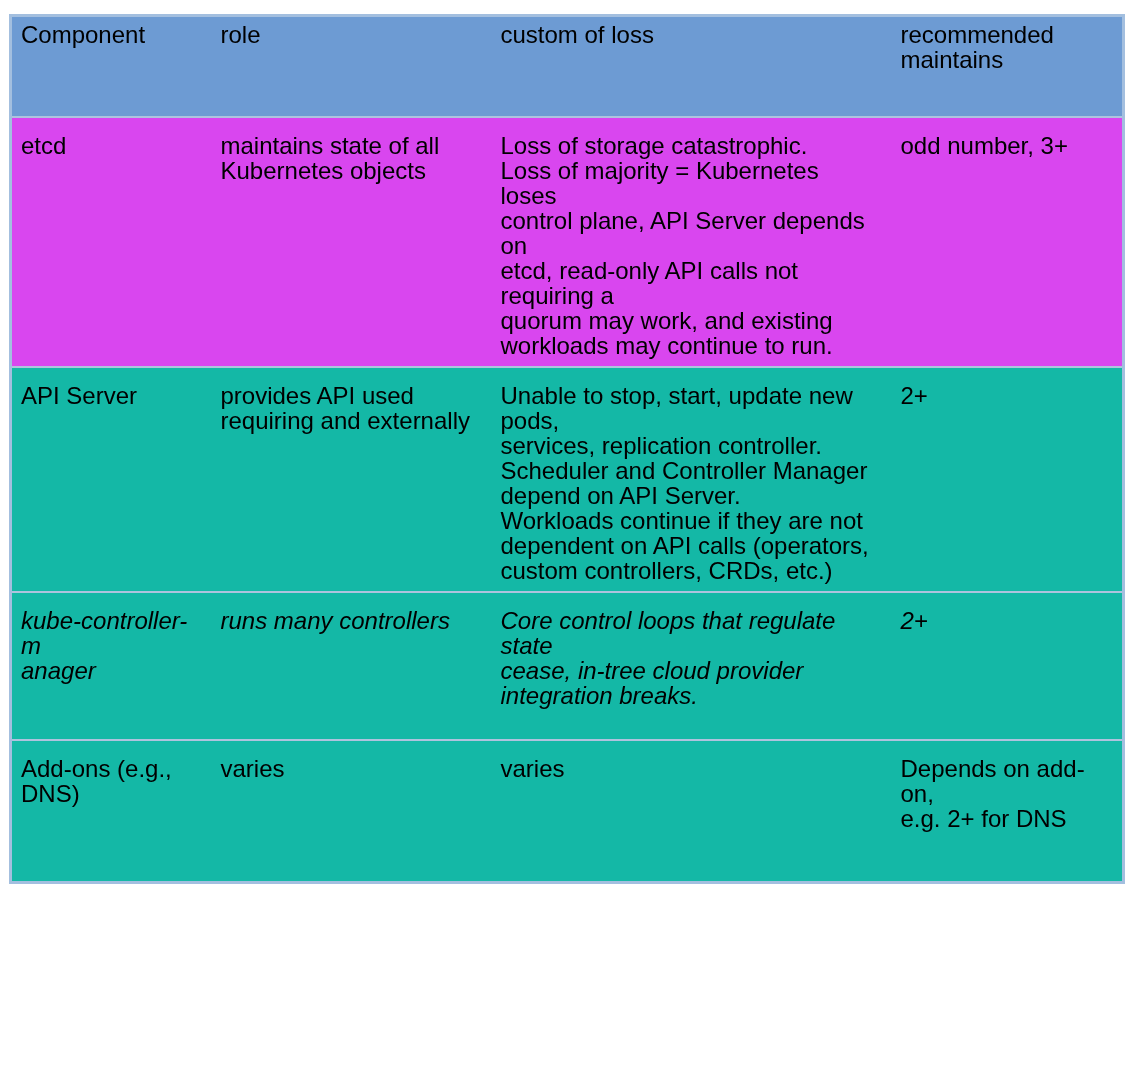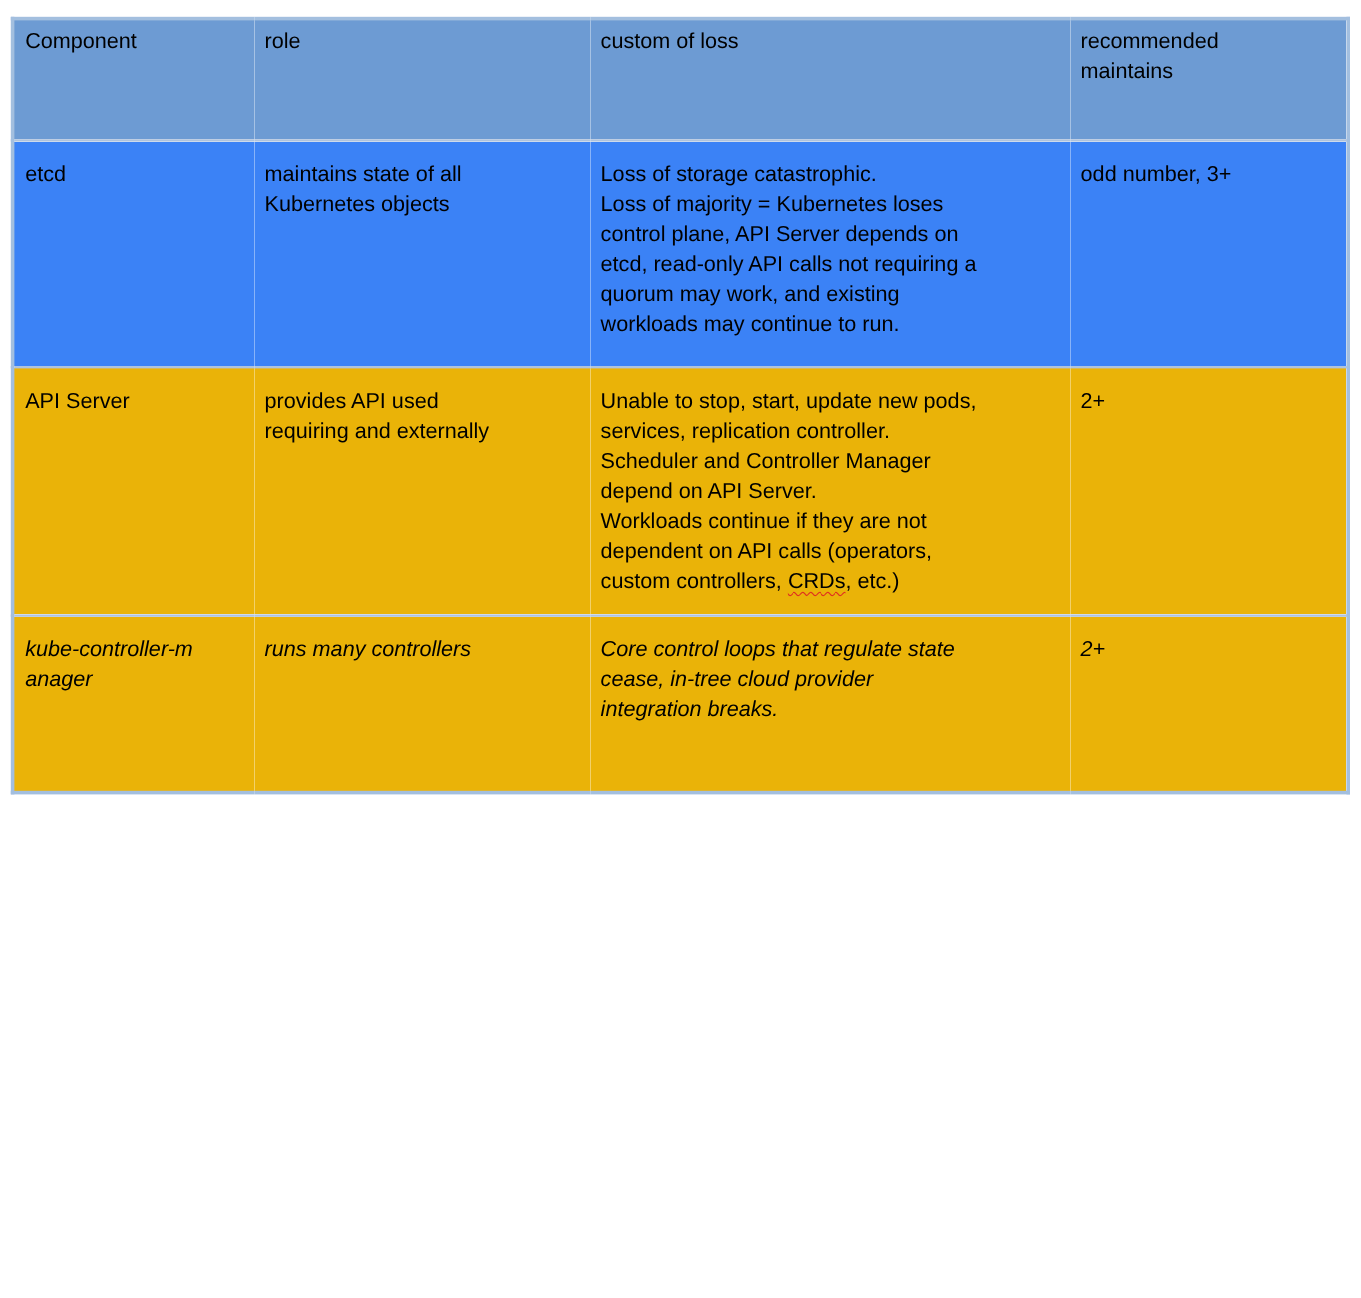--- a/index.html
+++ b/index.html
@@ -18,49 +18,48 @@
     overflow: hidden;
   }
   table.k8s-table {
     position: absolute;
     left: 9px;
     top: 14px;
     width: 1113px;
     border-collapse: collapse;
     table-layout: fixed;
     border: 3px solid #a3bfdf;
-    font-size: 18px;
+    font-size: 24px;
     line-height: 25px;
   }
   table.k8s-table td, table.k8s-table th {
     vertical-align: top;
     text-align: left;
     font-weight: normal;
     white-space: pre-line;
     padding: 15px 12px 8px 9px;
     overflow: hidden;
   }
   table.k8s-table th {
     background: #6d9bd3;
     padding-top: 5px;
   }
   table.k8s-table tbody td {
     border-top: 2px solid #aec3de;
   }
-  tr.row-alt td { background: #3b82f6; }
-  tr.row-plain td { background: #eab308; }
+  tr.row-alt td { background: #d946ef; }
+  tr.row-plain td { background: #14b8a6; }
   tr.header-row    { height: 101px; }
   tr.r0 { height: 189px; }
   tr.r1 { height: 207px; }
   tr.r2 { height: 105px; }
   tr.r3 { height: 148px; font-style: italic; }
   tr.r4 { height: 146px; }
   tr.r5 { height: 143px; }
   .misspelled {
-    text-decoration: underline;
     text-decoration-style: wavy;
     text-decoration-color: #e0321e;
     text-decoration-thickness: 1px;
     text-underline-offset: 3px;
     margin-top: 32px;
   }
 </style>
 </head>
 <body>
 
@@ -109,15 +108,23 @@
       </tr>
       <tr class="row-plain r3">
         <td>kube-controller-m
 anager</td>
         <td>runs many controllers</td>
         <td>Core control loops that regulate state
 cease, in-tree cloud provider
 integration breaks.</td>
         <td>2+</td>
       </tr>
+      <tr class="row-plain r5">
+        <td>Add-ons (e.g.,
+DNS)</td>
+        <td>varies</td>
+        <td>varies</td>
+        <td>Depends on add-on,
+e.g. 2+ for DNS</td>
+      </tr>
     </tbody>
   </table>
 </div>
 
 </body></html>

